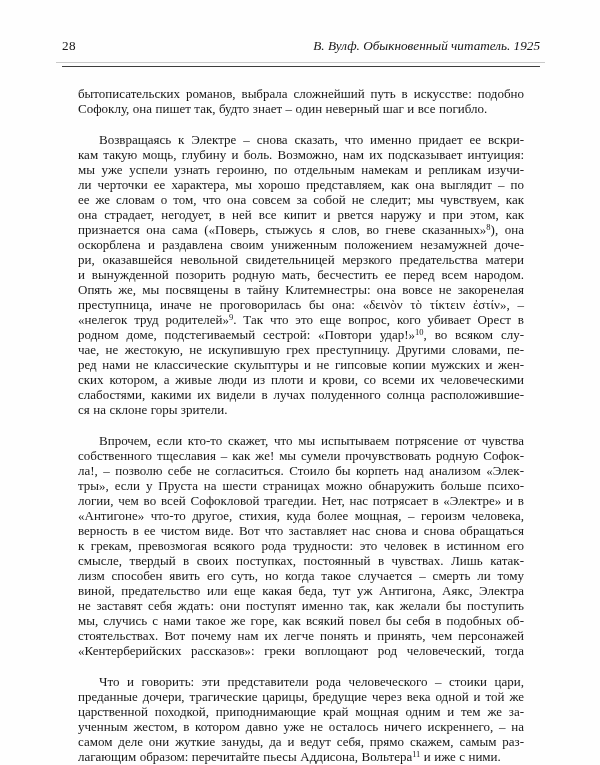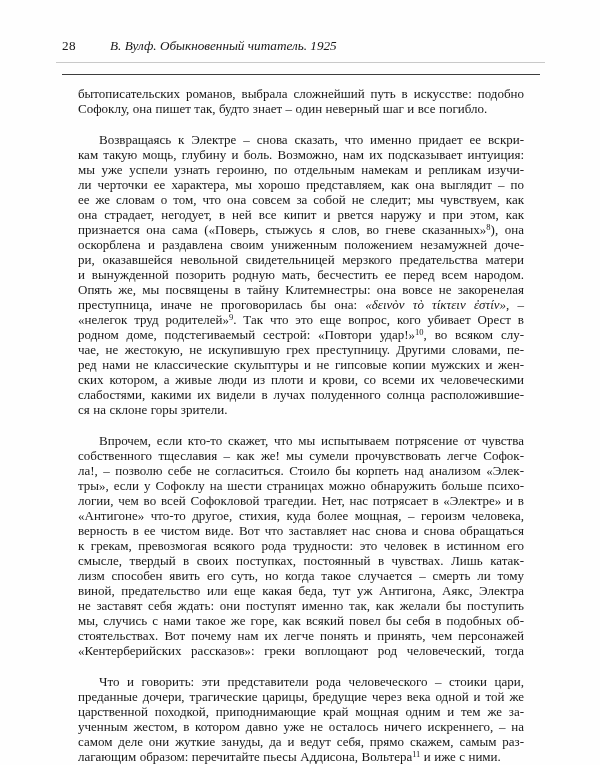--- a/index.html
+++ b/index.html
@@ -13,23 +13,23 @@
   .page {
     position: relative;
     width: 600px; height: 765px;
     background: #fefefe;
     overflow: hidden;
   }
   .header {
     position: absolute;
     top: 38px; left: 62px; width: 478px;
     font-size: 13.2px; line-height: 16px;
-    text-align: left;
+    text-align: right;
     border-bottom: 1.5px solid #3d3d3d;
-    padding-bottom: 20px;
+    padding-bottom: 12px;
   }
   .pagenum {
     position: absolute; left: 0; top: 0;
     font-style: normal;
     letter-spacing: 0.5px;
   }
   .running-title { font-style: italic; margin-left: 48px; }
   .rule-light {
     position: absolute;
     top: 62px; left: 56px; width: 489px; height: 1px;
@@ -49,21 +49,21 @@
     word-spacing: 0.2px;
   }
   .line.last { text-align-last: left; }
   .para.indent .line:first-child { text-indent: 21px; }
   .line sup {
     font-size: 8.5px;
     line-height: 0;
     vertical-align: baseline;
     position: relative; top: -4.5px;
   }
-  .italic { font-style: italic; }
+  .italic { }
 </style>
 </head>
 <body>
 
 <div class="page">
   <div class="header">
     <span class="pagenum">28</span>
     <span class="running-title">В. Вулф. Обыкновенный читатель. 1925</span>
   </div>
   <div class="rule-light"></div>
@@ -88,23 +88,23 @@
         <div class="line"><span>«нелегок труд родителей»</span><sup>9</sup><span>. Так что это еще вопрос, кого убивает Орест в</span></div>
         <div class="line"><span>родном доме, подстегиваемый сестрой: «Повтори удар!»</span><sup>10</sup><span>, во всяком слу-</span></div>
         <div class="line"><span>чае, не жестокую, не искупившую грех преступницу. Другими словами, пе-</span></div>
         <div class="line"><span>ред нами не классические скульптуры и не гипсовые копии мужских и жен-</span></div>
         <div class="line"><span>ских котором, а живые люди из плоти и крови, со всеми их человеческими</span></div>
         <div class="line"><span>слабостями, какими их видели в лучах полуденного солнца расположившие-</span></div>
         <div class="line last"><span>ся на склоне горы зрители.</span></div>
       </div>
       <div class="para indent">
         <div class="line"><span>Впрочем, если кто-то скажет, что мы испытываем потрясение от чувства</span></div>
-        <div class="line"><span>собственного тщеславия – как же! мы сумели прочувствовать легче Софок-</span></div>
+        <div class="line"><span>собственного тщеславия – как же! мы сумели прочувствовать родную Софок-</span></div>
         <div class="line"><span>ла!, – позволю себе не согласиться. Стоило бы корпеть над анализом «Элек-</span></div>
-        <div class="line"><span>тры», если у Софоклу на шести страницах можно обнаружить больше психо-</span></div>
+        <div class="line"><span>тры», если у Пруста на шести страницах можно обнаружить больше психо-</span></div>
         <div class="line"><span>логии, чем во всей Софокловой трагедии. Нет, нас потрясает в «Электре» и в</span></div>
         <div class="line"><span>«Антигоне» что-то другое, стихия, куда более мощная, – героизм человека,</span></div>
         <div class="line"><span>верность в ее чистом виде. Вот что заставляет нас снова и снова обращаться</span></div>
         <div class="line"><span>к грекам, превозмогая всякого рода трудности: это человек в истинном его</span></div>
         <div class="line"><span>смысле, твердый в своих поступках, постоянный в чувствах. Лишь катак-</span></div>
         <div class="line"><span>лизм способен явить его суть, но когда такое случается – смерть ли тому</span></div>
         <div class="line"><span>виной, предательство или еще какая беда, тут уж Антигона, Аякс, Электра</span></div>
         <div class="line"><span>не заставят себя ждать: они поступят именно так, как желали бы поступить</span></div>
         <div class="line"><span>мы, случись с нами такое же горе, как всякий повел бы себя в подобных об-</span></div>
         <div class="line"><span>стоятельствах. Вот почему нам их легче понять и принять, чем персонажей</span></div>

